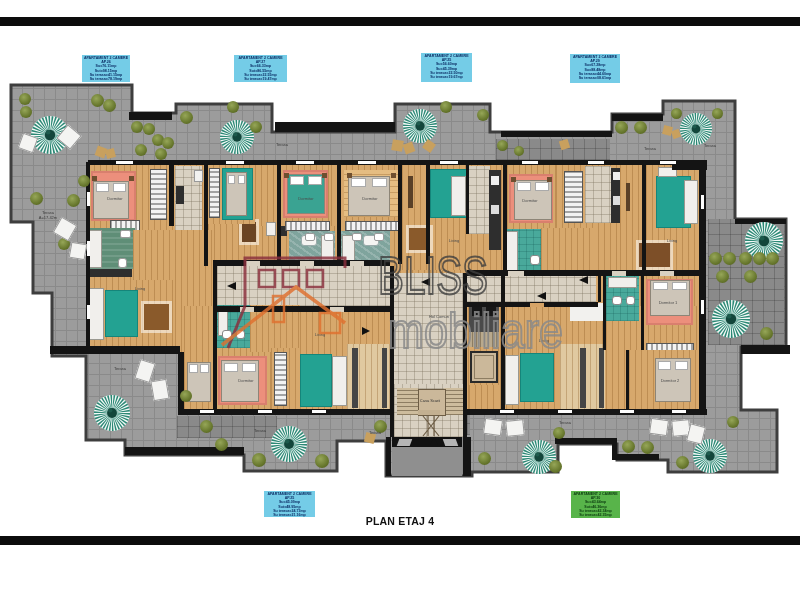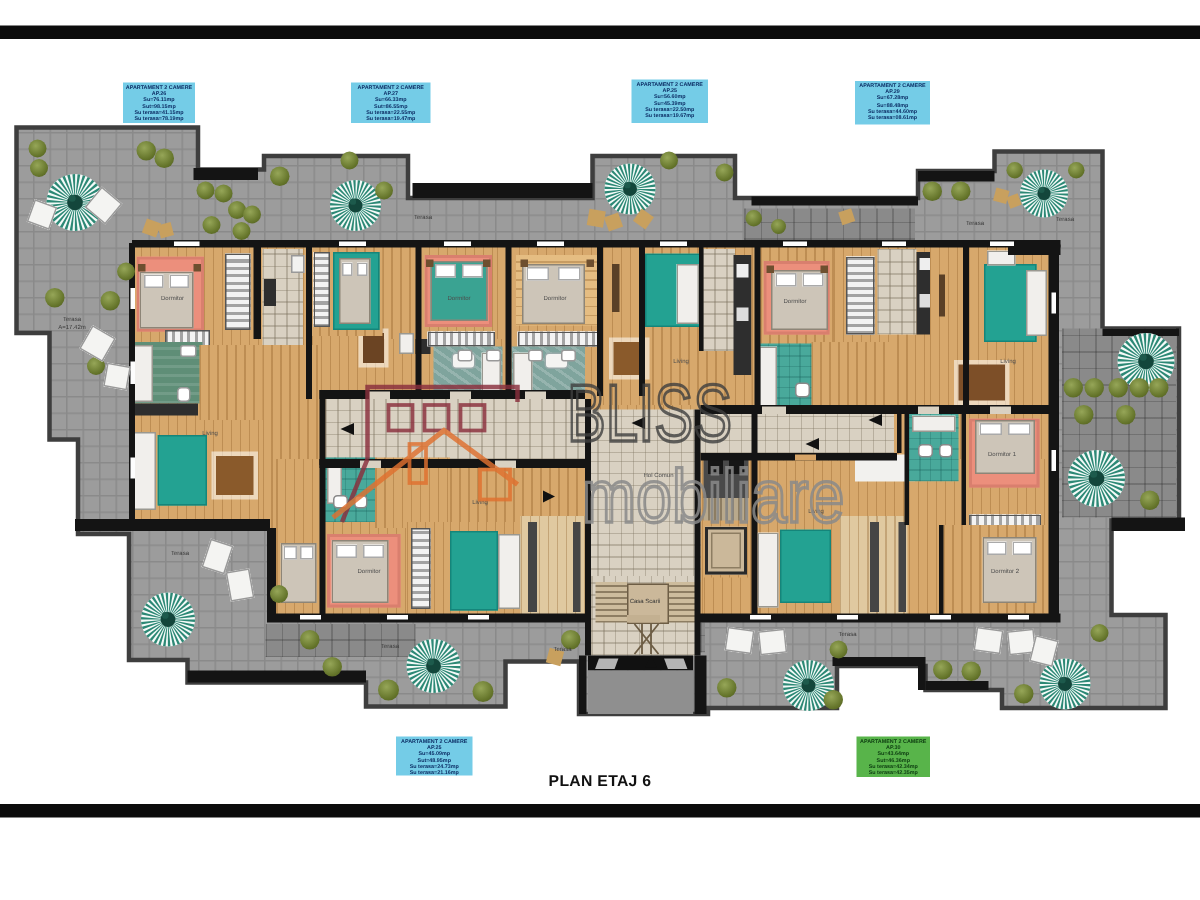--- a/index.html
+++ b/index.html
@@ -484,14 +484,14 @@
     <text x="388" y="348" font-family="Liberation Sans, sans-serif" font-size="50" fill="none" stroke="#8a8a8a" stroke-width="2.2" opacity="0.85" textLength="175" lengthAdjust="spacingAndGlyphs">mobiliare</text>
   </svg>
 
   <div class="lbl cy" style="left:82px;top:55px;width:48px;height:26px;">APARTAMENT 2 CAMERE<br>AP.26<br>Su=76.11mp<br>Sut=98.15mp<br>Su terasa=41.15mp<br>Su terasa=78.19mp</div>
   <div class="lbl cy" style="left:234px;top:55px;width:53px;height:26px;">APARTAMENT 2 CAMERE<br>AP.27<br>Su=66.33mp<br>Sut=86.55mp<br>Su terasa=22.55mp<br>Su terasa=19.47mp</div>
   <div class="lbl cy" style="left:421px;top:53px;width:51px;height:28px;">APARTAMENT 2 CAMERE<br>AP.25<br>Su=56.60mp<br>Su=45.39mp<br>Su terasa=22.50mp<br>Su terasa=19.67mp</div>
   <div class="lbl cy" style="left:570px;top:54px;width:50px;height:28px;">APARTAMENT 2 CAMERE<br>AP.29<br>Su=67.28mp<br>Su=88.48mp<br>Su terasa=44.60mp<br>Su terasa=08.61mp</div>
   <div class="lbl cy" style="left:264px;top:491px;width:51px;height:25px;">APARTAMENT 2 CAMERE<br>AP.25<br>Su=45.09mp<br>Sut=48.95mp<br>Su terasa=24.73mp<br>Su terasa=21.16mp</div>
   <div class="lbl gr" style="left:571px;top:491px;width:49px;height:26px;">APARTAMENT 2 CAMERE<br>AP.30<br>Su=43.64mp<br>Sut=46.36mp<br>Su terasa=42.34mp<br>Su terasa=42.35mp</div>
 
-  <div class="abs" style="left:0;top:515px;width:800px;text-align:center;font-weight:bold;font-size:10.5px;letter-spacing:0.2px;color:#111;">PLAN ETAJ 6</div>
+  <div class="abs" style="left:0;top:515px;width:800px;text-align:center;font-weight:bold;font-size:10.5px;letter-spacing:0.2px;color:#111;">PLAN ETAJ 4</div>
 </div>
 
 </body></html>

